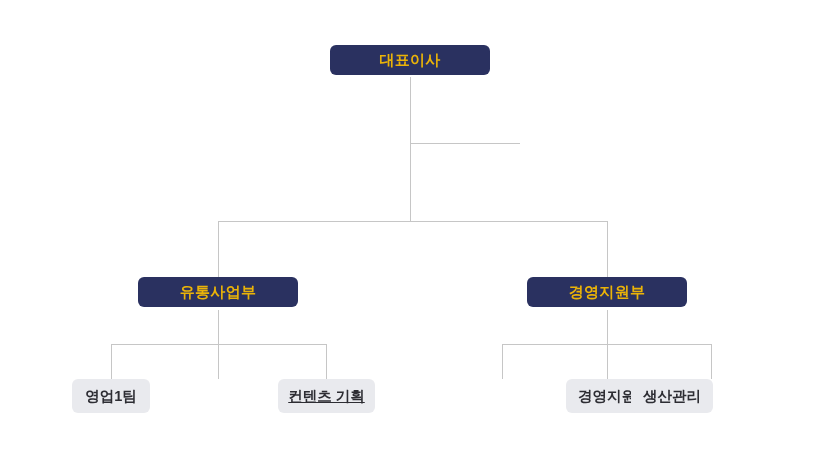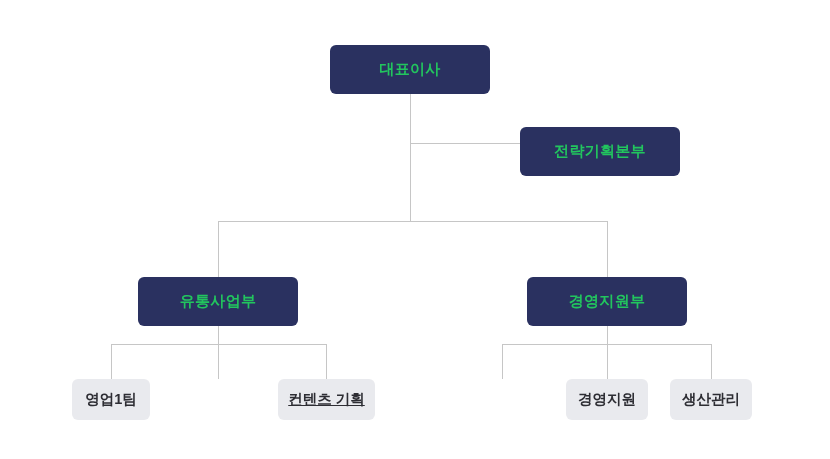--- a/index.html
+++ b/index.html
@@ -27,29 +27,29 @@
     position: absolute;
     display: flex;
     align-items: center;
     justify-content: center;
     box-sizing: border-box;
     border-radius: 6px;
     white-space: nowrap;
   }
   .node.primary {
     width: 160px;
-    height: 49px;
+    height: 30px;
     background: #2a3160;
-    color: #22c55e;
+    color: #eab308;
     font-size: 15px;
     font-weight: 700;
     letter-spacing: 0.3px;
   }
   .node.leaf {
-    height: 41px;
+    height: 34px;
     background: #e9eaee;
     color: #2d2d33;
     font-size: 14.5px;
     font-weight: 600;
   }
 </style>
 </head>
 <body>
 
 <div class="canvas">
@@ -67,29 +67,28 @@
   <div class="line v" style="left:326px; top:344px; height:35px;"></div>
 
   <div class="line v" style="left:607px; top:310px; height:34px;"></div>
   <div class="line h" style="left:502px; top:344px; width:209px;"></div>
   <div class="line v" style="left:502px; top:344px; height:35px;"></div>
   <div class="line v" style="left:607px; top:344px; height:35px;"></div>
   <div class="line v" style="left:711px; top:344px; height:35px;"></div>
 
   <div class="node primary" style="left:330px; top:45px;">대표이사</div>
 
-  <div class="node primary" style="left:520px; top:127px;">전략기획본부</div>
 
   <div class="node primary" style="left:138px; top:277px;">유통사업부</div>
 
   <div class="node primary" style="left:527px; top:277px;">경영지원부</div>
 
   <div class="node leaf" style="left:72px;  top:379px; width:78px;">영업1팀</div>
 
 
   <div class="node leaf" style="left:278px; top:379px; width:97px;text-decoration:underline;">컨텐츠 기획</div>
 
 
   <div class="node leaf" style="left:566px; top:379px; width:82px;text-align:center;">경영지원</div>
 
-  <div class="node leaf" style="left:670px; top:379px; width:82px;">생산관리</div>
+  <div class="node leaf" style="left:631px; top:379px; width:82px;">생산관리</div>
 
 </div>
 
 </body></html>

